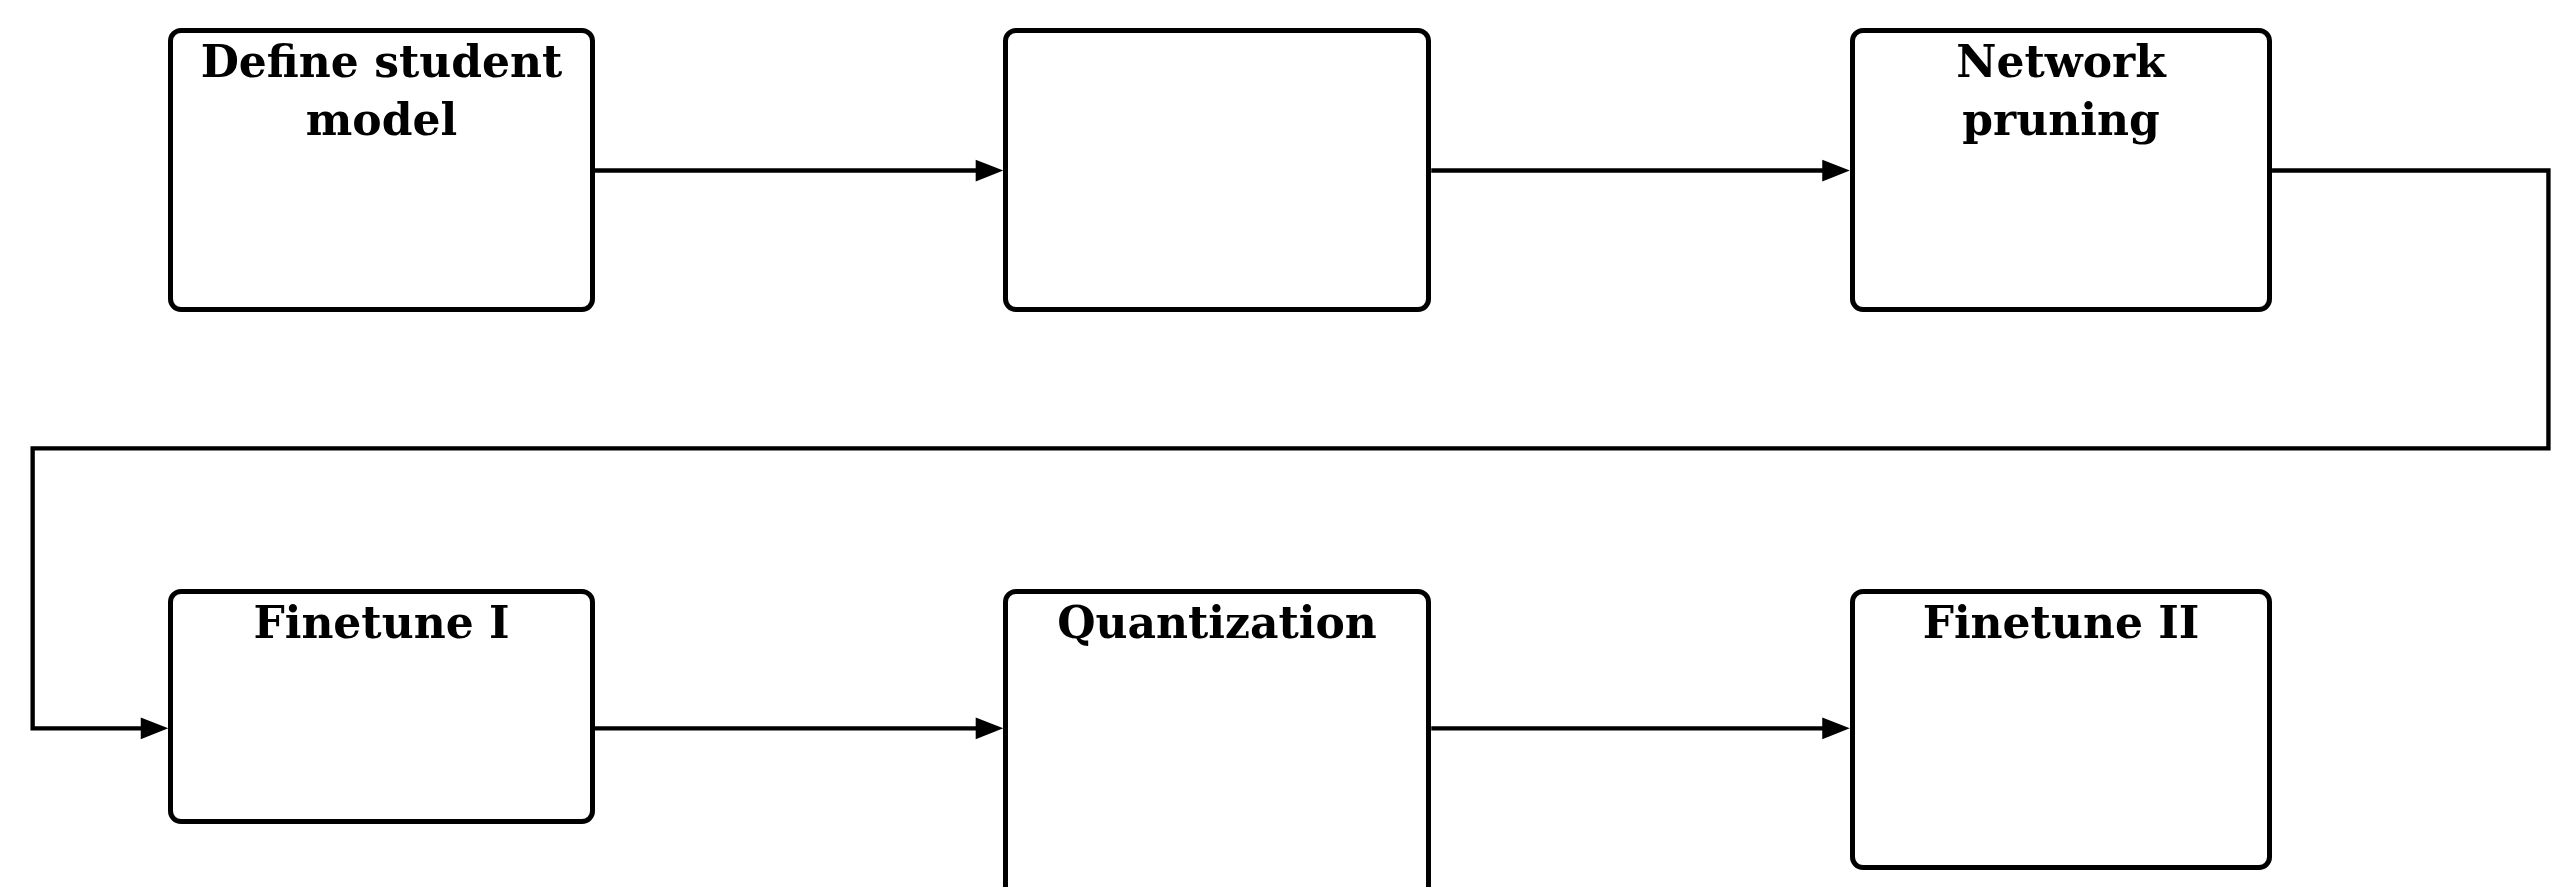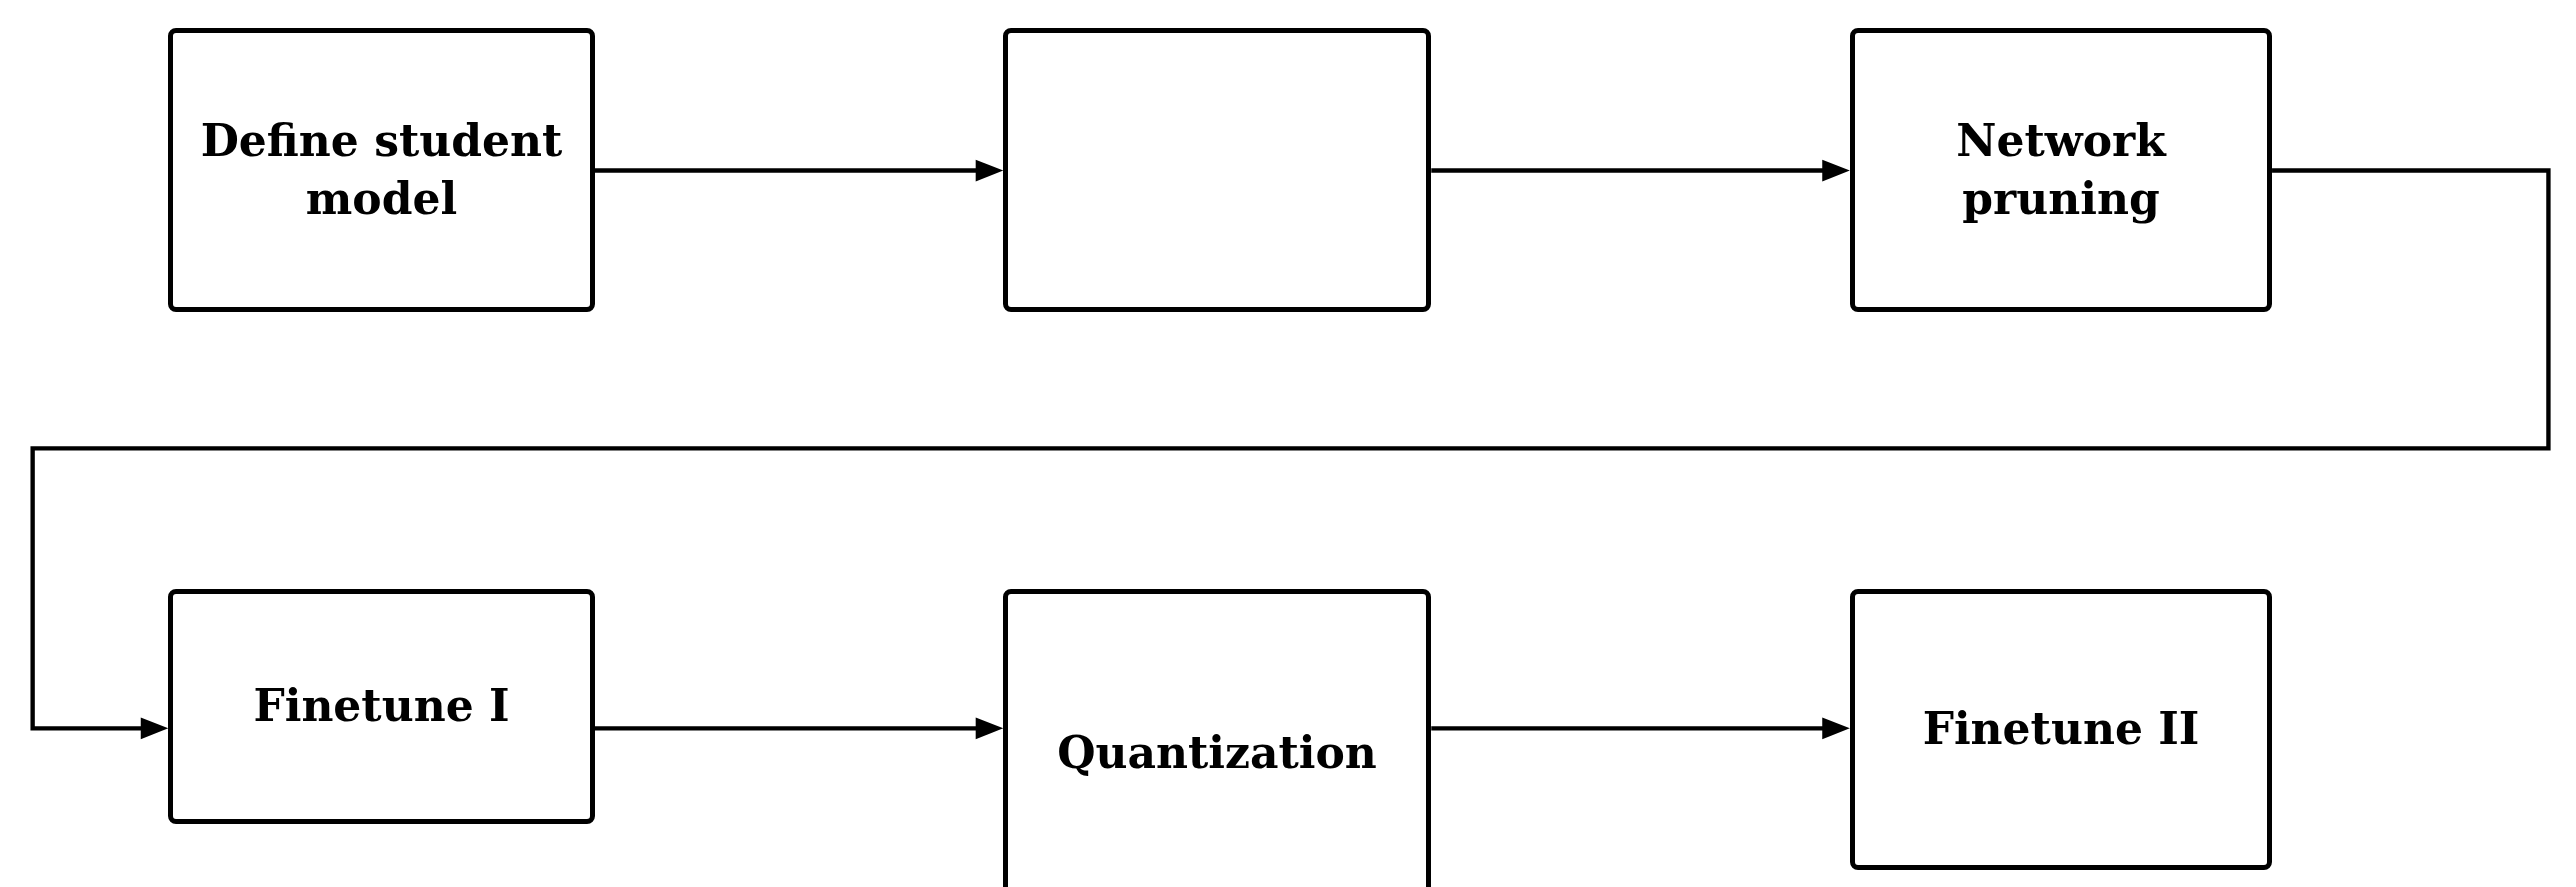--- a/index.html
+++ b/index.html
@@ -19,26 +19,26 @@
     position: absolute;
     left: 0;
     top: 0;
     width: 2576px;
     height: 888px;
   }
   .node {
     position: absolute;
     box-sizing: border-box;
     border: 5.1px solid #000000;
-    border-radius: 8px;
+    border-radius: 13px;
     background: #ffffff;
     display: flex;
     flex-direction: column;
     align-items: center;
-    justify-content: center;
+    justify-content: flex-start;
     text-align: center;
     font-weight: bold;
     font-size: 44px;
     line-height: 1.32;
     color: #000000;
   }
   .node span {
     display: block;
     white-space: nowrap;
   }

